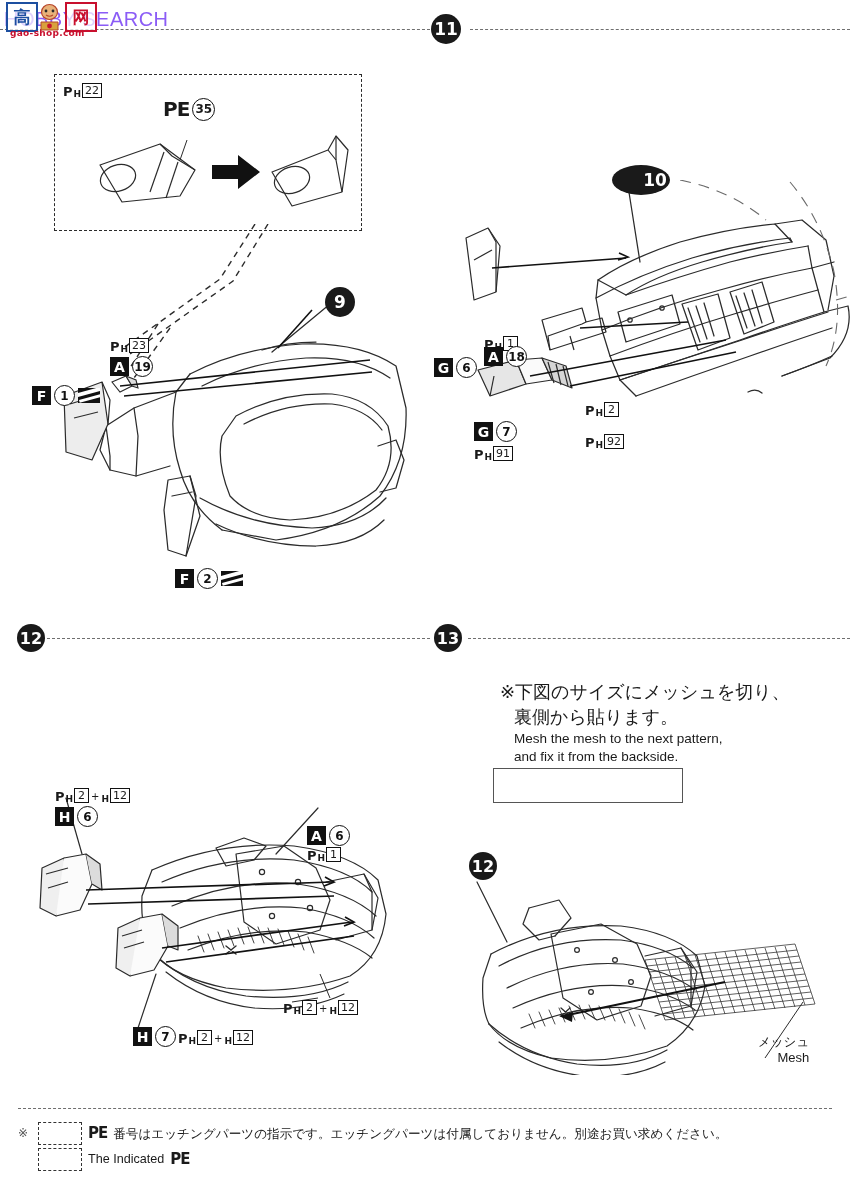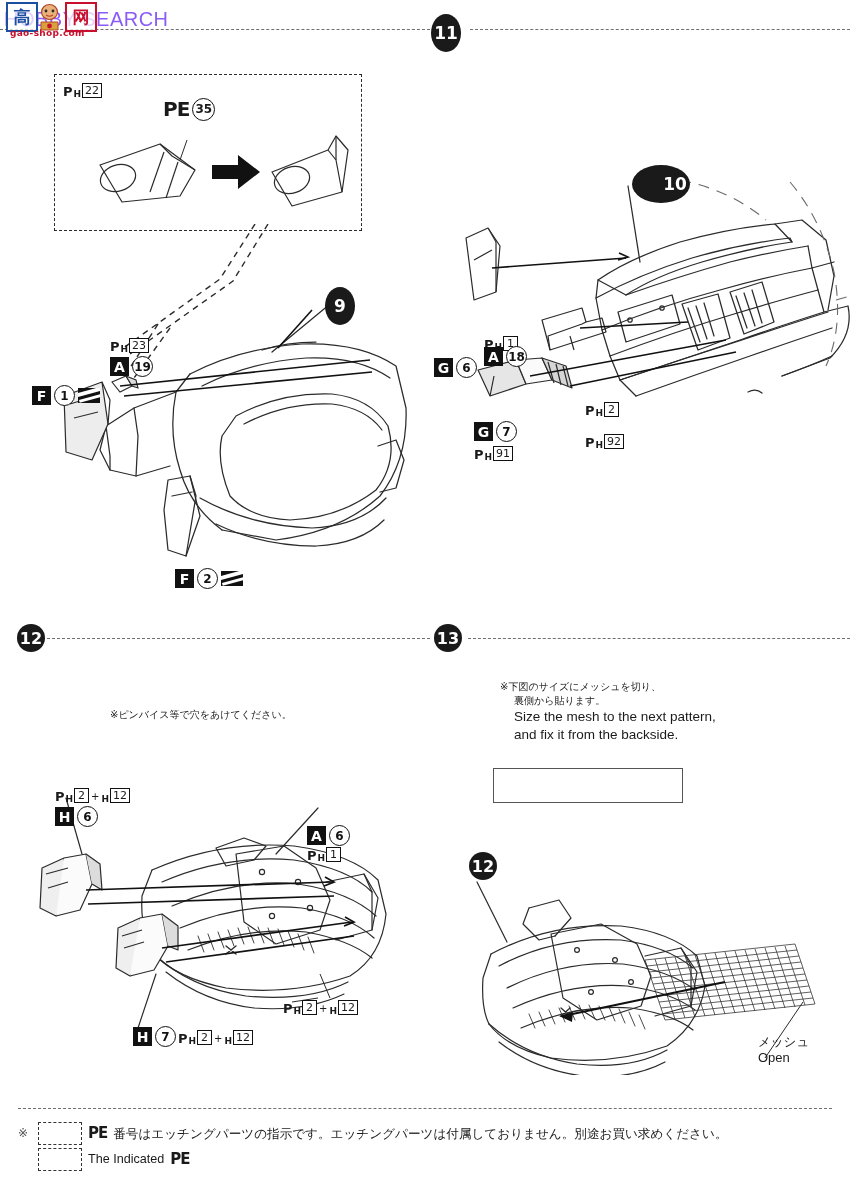--- a/index.html
+++ b/index.html
@@ -27,21 +27,21 @@
   .wm-mascot{position:absolute;left:31px;top:1px;width:25px;height:33px;}
 
   
   .divider{position:absolute;height:0;border-top:1.5px dashed #6f6f6f;}
   .stepnum{
     position:absolute;border-radius:50%;background:#1a1a1a;color:#fff;
     display:flex;align-items:center;justify-content:center;
     font-weight:700;font-family:"DejaVu Sans",sans-serif;z-index:12;
     box-shadow:0 0 0 1px #1a1a1a;
   }
-  .stepnum.s28{width:28px;height:36px;font-size:17px;}
+  .stepnum.s28{width:28px;height:28px;font-size:17px;}
   .stepnum.s26{width:26px;height:26px;font-size:16px;}
 
   
   .lbl{position:absolute;display:flex;align-items:center;gap:3px;z-index:15;}
   .sq{width:19px;height:19px;background:#111;color:#fff;font-weight:700;font-size:14px;
       display:flex;align-items:center;justify-content:center;font-family:"DejaVu Sans",sans-serif;}
   .circ{width:19px;height:19px;border:1.3px solid #111;border-radius:50%;background:#fff;
         color:#111;font-weight:600;font-size:12px;display:flex;align-items:center;justify-content:center;
         font-family:"DejaVu Sans",sans-serif;}
   .swatch{width:22px;height:15px;background:#111;position:relative;overflow:hidden;}
@@ -64,26 +64,26 @@
       display:inline-block;}
   .pe-circ{width:21px;height:21px;border:1.6px solid #111;border-radius:50%;display:inline-flex;
            align-items:center;justify-content:center;font-size:12px;font-weight:600;
            font-family:"DejaVu Sans",sans-serif;}
 
   
   .dashbox{position:absolute;border:1.5px dashed #2b2b2b;background:transparent;}
 
   
   .note{position:absolute;z-index:14;line-height:1.38;}
-  .note .jp{font-size:10px;font-family:"DejaVu Sans",sans-serif;white-space:nowrap;}
+  .note .jp{font-size:18px;font-family:"DejaVu Sans",sans-serif;white-space:nowrap;}
   .note .en{font-size:13.5px;font-family:"Liberation Sans",sans-serif;white-space:nowrap;}
 
   .meshbox{position:absolute;border:1.3px solid #555;background:#fff;}
 
-  .capt{position:absolute;z-index:14;line-height:1.3;text-align:left;}
+  .capt{position:absolute;z-index:14;line-height:1.3;text-align:right;}
   .capt .jp{font-size:12.5px;font-family:"DejaVu Sans",sans-serif;}
   .capt .en{font-size:13px;}
 
   
   .footer{position:absolute;left:18px;top:1122px;width:814px;z-index:20;}
   .foot-row{display:flex;align-items:center;gap:6px;line-height:1.35;}
   .foot-star{font-size:12px;color:#555;width:14px;}
   .foot-dash{width:42px;height:21px;border:1.4px dashed #333;flex:none;}
   .foot-jp{font-size:12.6px;font-family:"DejaVu Sans",sans-serif;white-space:nowrap;}
   .foot-en{font-size:12.6px;white-space:nowrap;}
@@ -148,21 +148,21 @@
       <path d="M268 40 L276 50 L282 82"></path>
       <path d="M276 26 L276 50"></path>
     </g>
   </svg>
 
   <svg class="art" style="left:100px;top:224px;width:210px;height:150px;" viewBox="0 0 210 150">
     <path d="M155 0 L120 55 L22 125" stroke="#2b2b2b" stroke-width="1.4" fill="none" stroke-dasharray="6 5"></path>
     <path d="M168 0 L133 57 L30 130" stroke="#2b2b2b" stroke-width="1.4" fill="none" stroke-dasharray="6 5"></path>
   </svg>
 
-  <div class="stepnum s28" style="left:633px;top:166px;padding-left:28px;">10</div>
+  <div class="stepnum s28" style="left:613px;top:166px;padding-left:28px;">10</div>
 
   <svg class="art" style="left:430px;top:180px;width:420px;height:260px;" viewBox="0 0 420 260">
     <g fill="none" stroke="#2b2b2b" stroke-width="1.25" stroke-linejoin="round" stroke-linecap="round">
 
       <path d="M198 6 L210 82"></path>
 
       <path d="M168 100 Q200 78 250 62 Q300 48 345 44 L362 62 Q320 68 272 82 Q225 96 196 115 Z"></path>
       <path d="M168 100 L166 118 Q210 94 262 78 Q310 64 360 58 L362 62"></path>
       <path d="M196 115 Q250 96 300 82 Q340 72 378 66"></path>
 
@@ -338,21 +338,20 @@
     <span class="circ">2</span>
     <span class="swatch"></span>
   </div>
 
   <div class="divider" style="left:42px;top:638px;width:388px;"></div>
   <div class="divider" style="left:468px;top:638px;width:382px;"></div>
   <div class="stepnum s26" style="left:18px;top:625px;">12</div>
   <div class="stepnum s26" style="left:435px;top:625px;">13</div>
 
   <div class="note" style="left:110px;top:708px;">
-    <div class="jp">※ピンバイス等で穴をあけてください。</div>
   </div>
 
   <svg class="art" style="left:30px;top:750px;width:400px;height:280px;" viewBox="0 0 400 280">
     <g fill="none" stroke="#2b2b2b" stroke-width="1.2" stroke-linejoin="round" stroke-linecap="round">
 
       <path d="M36 48 L52 104"></path>
       <path d="M108 278 L126 224"></path>
       <path d="M288 58 L246 104"></path>
 
       <path d="M122 120 Q190 90 264 96 Q322 104 348 130 L356 164 Q352 206 320 226 Q262 246 196 238 Q146 228 124 204"></path>
@@ -466,21 +465,21 @@
     <span class="h">H</span>
     <span class="n">2</span>
     <span class="plus">+</span>
     <span class="h">H</span>
     <span class="n">12</span>
   </div>
 
   <div class="note" style="left:500px;top:680px;">
     <div class="jp">※下図のサイズにメッシュを切り、</div>
     <div class="jp" style="padding-left:14px;">裏側から貼ります。</div>
-    <div class="en" style="padding-left:14px;">Size the mesh to the next pattern,</div>
+    <div class="en" style="padding-left:14px;">Mesh the mesh to the next pattern,</div>
     <div class="en" style="padding-left:14px;">and fix it from the backside.</div>
   </div>
 
   <div class="meshbox" style="left:493px;top:768px;width:188px;height:33px;"></div>
 
   <div class="stepnum s26" style="left:470px;top:853px;">12</div>
 
   <svg class="art" style="left:455px;top:860px;width:395px;height:215px;" viewBox="0 0 395 215">
     <g fill="none" stroke="#2b2b2b" stroke-width="1.2" stroke-linejoin="round" stroke-linecap="round">
 
@@ -564,21 +563,21 @@
     </g>
     <path d="M118 152 l-14 4 13 6 z" fill="#111"></path>
 
     <g fill="none" stroke="#2b2b2b" stroke-width="1">
       <path d="M348 142 L310 198"></path>
     </g>
   </svg>
 
   <div class="capt" style="left:758px;top:1034px;">
     <div class="jp">メッシュ</div>
-    <div class="en">Open</div>
+    <div class="en">Mesh</div>
   </div>
 
   <div class="divider" style="left:18px;top:1108px;width:814px;"></div>
 
   <div class="footer">
     <div class="foot-row">
       <span class="foot-star">※</span>
       <span class="foot-dash"></span>
       <span class="pe-sm">PE</span>
       <span class="foot-jp">番号はエッチングパーツの指示です。エッチングパーツは付属しておりません。別途お買い求めください。</span>

